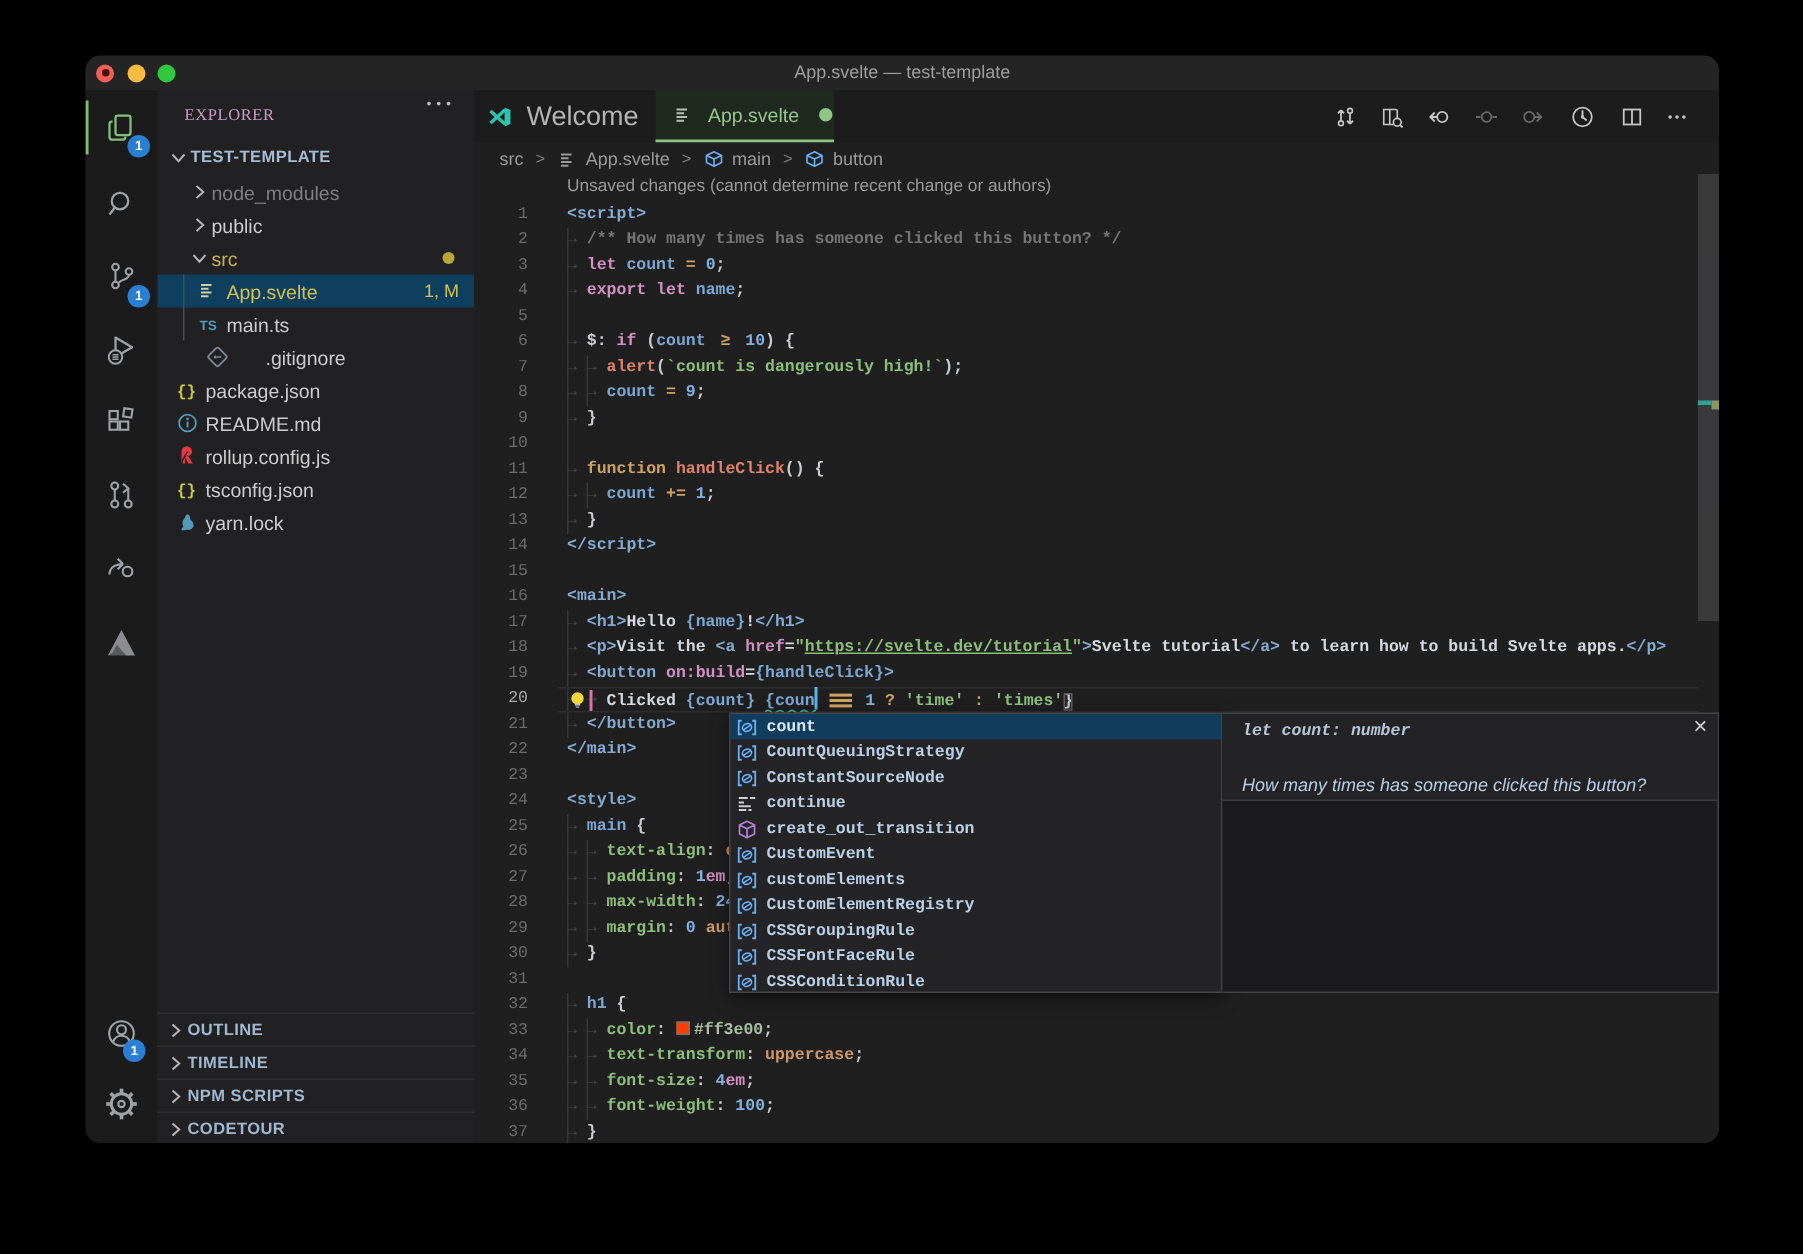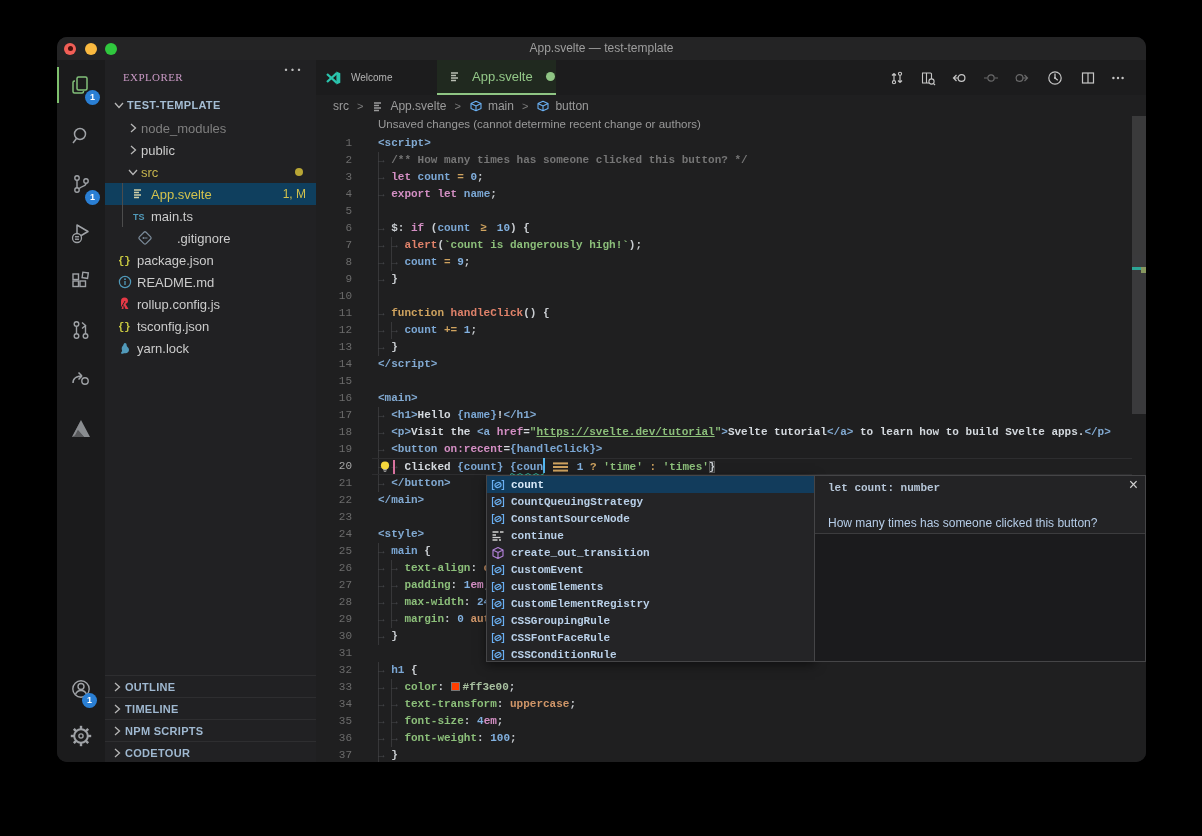--- a/index.html
+++ b/index.html
@@ -34,21 +34,21 @@
 .dot { width:8px; height:8px; border-radius:50%; background:#b8a635; margin-left:auto; margin-right:13px; }
 .gitlab { margin-left:auto; margin-right:10px; font-size:12px; }
 .indg { position:absolute; left:17px; top:123px; height:44px; width:1px; background:#4c4c4c; }
 .sec { position:absolute; left:0; width:100%; height:22px; display:flex; align-items:center;
   border-top:1px solid #2e2e30; font-size:11px; font-weight:bold; color:#9fb8d0; letter-spacing:0.3px;text-align:center; }
 .sec .tch { width:16px; height:16px; margin-left:4px; flex:none; }
 
 #edcol { position:absolute; left:259px; top:23px; right:0; bottom:0; background:#1f1f20; }
 #tabs { position:absolute; left:0; top:0; width:100%; height:35px; background:#1c1c1d; }
 #tab1 { position:absolute; left:0; top:0; width:121px; height:35px; display:flex; align-items:center; }
-#tab1 .tn { color:#b4b4b4; font-size:10px; margin-left:9px; }
+#tab1 .tn { color:#b4b4b4; font-size:18px; margin-left:9px; }
 #tab2 { position:absolute; left:121px; top:0; width:119px; height:35px; background:#20291f;
   border-bottom:2px solid #8fc584; display:flex; align-items:center; }
 #tab2 .tn { color:#93c888; font-size:13px; margin-left:8px; }
 #tab2 .md { width:9px; height:9px; border-radius:50%; background:#8fc584; margin-left:13px; }
 .ti { position:absolute; top:10px; width:16px; height:16px; }
 
 #bread { position:absolute; left:0; top:35px; width:100%; height:21px; background:#1f1f20;
   display:flex; align-items:center; color:#9b9b9b; font-size:12px; }
 #bread .bsep { color:#7d7d7d; font-size:11px; margin:0 8px; }
 #bread .bic { width:16px; height:14px; margin-right:3px; }
@@ -91,21 +91,21 @@
   background:#242426; border:1px solid #454547; box-shadow:0 3px 10px rgba(0,0,0,0.5);
   font-family:"Liberation Mono",monospace; }
 .srow { height:17px; display:flex; align-items:center; }
 .srow.selr { background:#123c5c; }
 .sic { width:16px; height:16px; margin-left:3px; flex:none; }
 .stx { font-size:11px; font-weight:bold; color:#b9d0e8; margin-left:5px; white-space:nowrap; }
 .selr .stx { color:#d8e9f8; }
 #sugdoc { position:absolute; left:499px; top:359px; width:331px; height:187px;
   background:#1b1b1d; border:1px solid #454547; border-left:none; }
 #sugdoc .top { position:absolute; left:0; top:0; width:100%; height:58px; background:#232325;
-  border-bottom:1px solid #3c3c3e; }
+  border-bottom:1px solid #3c3c3e;font-style:italic; }
 #sugdoc .sig { position:absolute; left:13px; top:6px; font-family:"Liberation Mono",monospace;
   font-size:11px; font-weight:bold; color:#b6c6d8; }
 #sugdoc .desc { position:absolute; left:13px; top:40px; font-size:12px; font-family:"Liberation Sans",sans-serif; color:#b6cde8; white-space:nowrap; }
 #sugdoc .x { position:absolute; right:7px; top:0px; color:#d0d0d0; font-size:16px; font-family:"Liberation Sans",sans-serif; font-weight:normal; }
 </style></head>
 <body>
 <div id="page">
 <div id="win">
   <div id="title">
     <div class="tl" style="left:7px;background:#f25f57"></div>
@@ -438,21 +438,21 @@
 <div class="ln" style="top:240px">14</div>
 <div class="cl" style="top:240px"><span class="t">&lt;/script&gt;</span></div>
 <div class="ln" style="top:257px">15</div>
 <div class="ln" style="top:274px">16</div>
 <div class="cl" style="top:274px"><span class="t">&lt;main&gt;</span></div>
 <div class="ln" style="top:291px">17</div>
 <div class="cl" style="top:291px"><i class="tb"></i><span class="t">&lt;h1&gt;</span><span class="w">Hello </span><span class="v">{name}</span><span class="w">!</span><span class="t">&lt;/h1&gt;</span></div>
 <div class="ln" style="top:308px">18</div>
 <div class="cl" style="top:308px"><i class="tb"></i><span class="t">&lt;p&gt;</span><span class="w">Visit the </span><span class="t">&lt;a </span><span class="k">href</span><span class="w">=</span><span class="s">"</span><span class="s u">https://svelte.dev/tutorial</span><span class="s">"</span><span class="t">&gt;</span><span class="w">Svelte tutorial</span><span class="t">&lt;/a&gt;</span><span class="w"> to learn how to build Svelte apps.</span><span class="t">&lt;/p&gt;</span></div>
 <div class="ln" style="top:325px">19</div>
-<div class="cl" style="top:325px"><i class="tb"></i><span class="t">&lt;button </span><span class="k">on:recent</span><span class="w">=</span><span class="v">{handleClick}</span><span class="t">&gt;</span></div>
+<div class="cl" style="top:325px"><i class="tb"></i><span class="t">&lt;button </span><span class="k">on:build</span><span class="w">=</span><span class="v">{handleClick}</span><span class="t">&gt;</span></div>
 <div class="ln act" style="top:342px">20</div>
 <div class="cl" style="top:342px"><i class="tb"></i><i class="tb"></i><span class="w">Clicked </span><span class="v">{count}</span> <span class="v">{coun</span><span class="cur"></span> <span class="eq3"></span> <span class="n">1</span> <span class="o">?</span> <span class="s">'time'</span> <span class="o">:</span> <span class="s">'times'</span><span class="p bm">}</span></div>
 <div class="ln" style="top:359px">21</div>
 <div class="cl" style="top:359px"><i class="tb"></i><span class="t">&lt;/button&gt;</span></div>
 <div class="ln" style="top:376px">22</div>
 <div class="cl" style="top:376px"><span class="t">&lt;/main&gt;</span></div>
 <div class="ln" style="top:393px">23</div>
 <div class="ln" style="top:410px">24</div>
 <div class="cl" style="top:410px"><span class="t">&lt;style&gt;</span></div>
 <div class="ln" style="top:427px">25</div>

